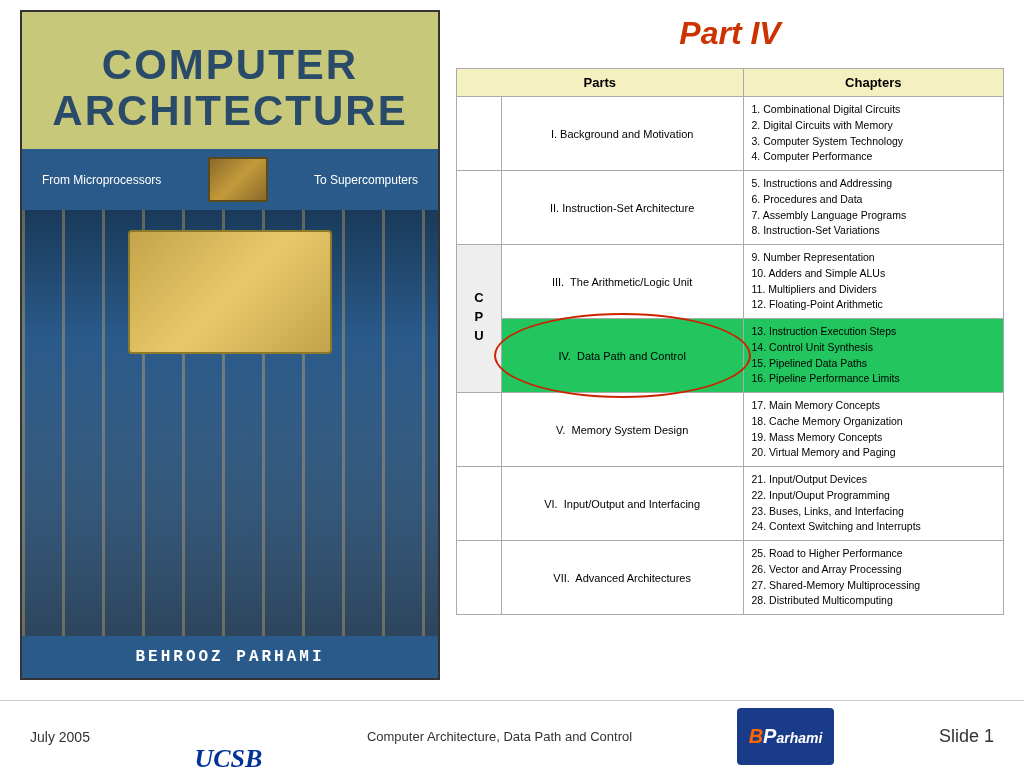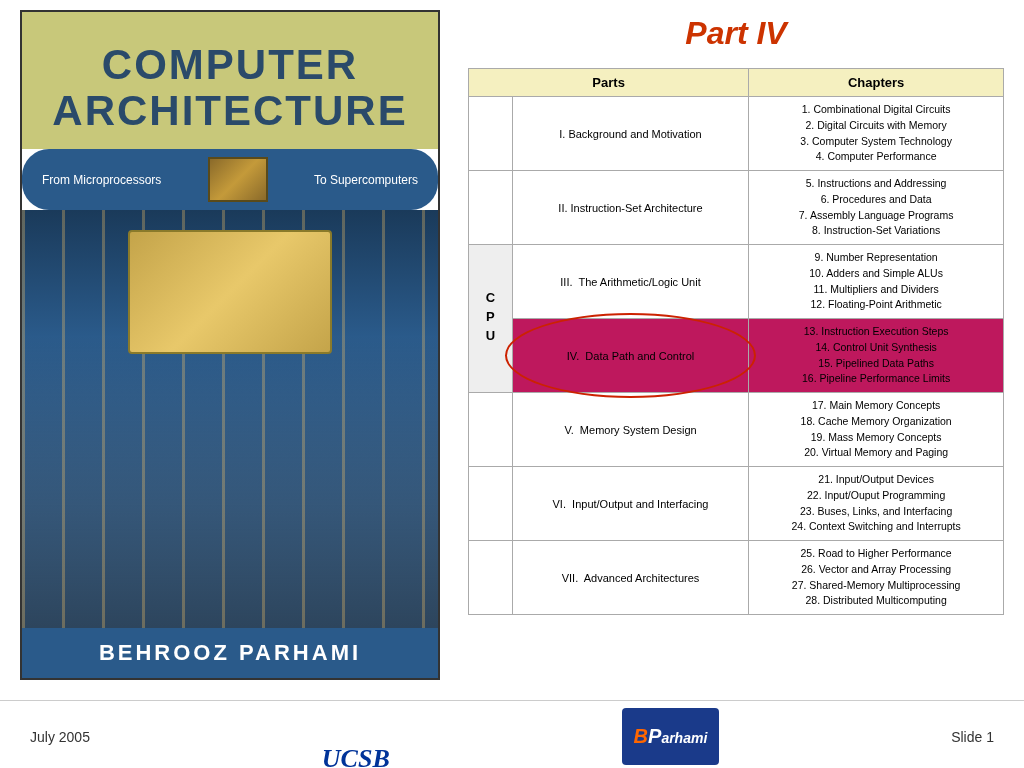--- a/index.html
+++ b/index.html
@@ -9,21 +9,21 @@
       background: white;
       font-family: Arial, sans-serif;
       overflow: hidden;
     }
 
     .main-container {
       display: flex;
       width: 1024px;
       height: 700px;
       padding: 10px 20px;
-      gap: 28px;
+      gap: 16px;
     }
 
     
     .book-cover {
       width: 420px;
       height: 670px;
       flex-shrink: 0;
       border: 2px solid #333;
       display: flex;
       flex-direction: column;
@@ -45,21 +45,20 @@
       line-height: 1.1;
     }
 
     .cover-mid {
       background: #2a5a8a;
       padding: 8px 20px;
       display: flex;
       align-items: center;
       justify-content: space-between;
       flex: 0 0 auto;
-      border-radius: 27px;
     }
 
     .cover-mid-text {
       color: white;
       font-size: 12px;
     }
 
     .chip-image {
       width: 60px;
       height: 45px;
@@ -105,23 +104,24 @@
 
     .cover-bottom {
       background: #2a5a8a;
       padding: 12px 20px;
       text-align: center;
       flex: 0 0 auto;
     }
 
     .cover-bottom .author {
       color: white;
-      font-size: 22px;
+      font-size: 16px;
       font-weight: bold;
       letter-spacing: 3px;
+      font-family: Liberation Mono, monospace;
     }
 
     
     .content-area {
       flex: 1;
       display: flex;
       flex-direction: column;
       padding-top: 5px;
     }
 
@@ -156,21 +156,20 @@
       padding: 6px 18px;
       border: 1px solid #aaa;
       font-size: 13px;
       text-align: center;
     }
 
     .toc-table td {
       border: 1px solid #aaa;
       padding: 5px 8px;
       vertical-align: top;
-      text-align: center;
     }
 
     .toc-table td.part-col {
       text-align: center;
       font-weight: normal;
       font-size: 11px;
       min-width: 28px;
       vertical-align: middle;
     }
 
@@ -180,21 +179,21 @@
       vertical-align: middle;
       min-width: 140px;
     }
 
     .toc-table td.chapters-col {
       font-size: 10.5px;
       line-height: 1.5;
     }
 
     .highlighted-row td {
-      background: #be185d;
+      background: #22c55e;
     }
 
     .highlighted-row .part-name,
     .highlighted-row .part-col {
       position: relative;
     }
 
     .oval-highlight {
       position: relative;
     }
@@ -244,21 +243,21 @@
       border-radius: 4px;
     }
 
     .bparhami-text-logo span {
       font-size: 18px;
       font-weight: bold;
       font-style: italic;
     }
 
     .footer-slide {
-      font-size: 14px;
+      font-size: 18px;
       color: #333;
     }
   </style>
 </head>
 <body>
 
 <div class="main-container">
 
   <div class="book-cover">
     <div class="cover-top">
@@ -375,19 +374,20 @@
 <div class="footer">
   <span class="footer-date">July 2005</span>
 
   <div class="footer-logo">
     <div>
       <div style="color:#003399; font-size:26px; font-weight:900; font-style:italic; font-family:serif;">UCSB</div>
       <div style="height:3px; background:linear-gradient(90deg,#0033aa,#0055dd); width:60px;"></div>
     </div>
   </div>
 
+  <span class="footer-title">Computer Architecture, Data Path and Control</span>
 
   <div class="bparhami-text-logo" style="background:#1a3a8a; border-radius:4px; padding:17px 12px;">
     <span style="font-size:20px; font-weight:bold; font-style:italic; color:#ff6600;">B</span><span style="font-size:20px; font-weight:bold; font-style:italic; color:white;">P</span><span style="font-size:14px; font-weight:bold; font-style:italic; color:white;">arhami</span>
   </div>
 
   <span class="footer-slide">Slide 1</span>
 </div>
 
 </body></html>

